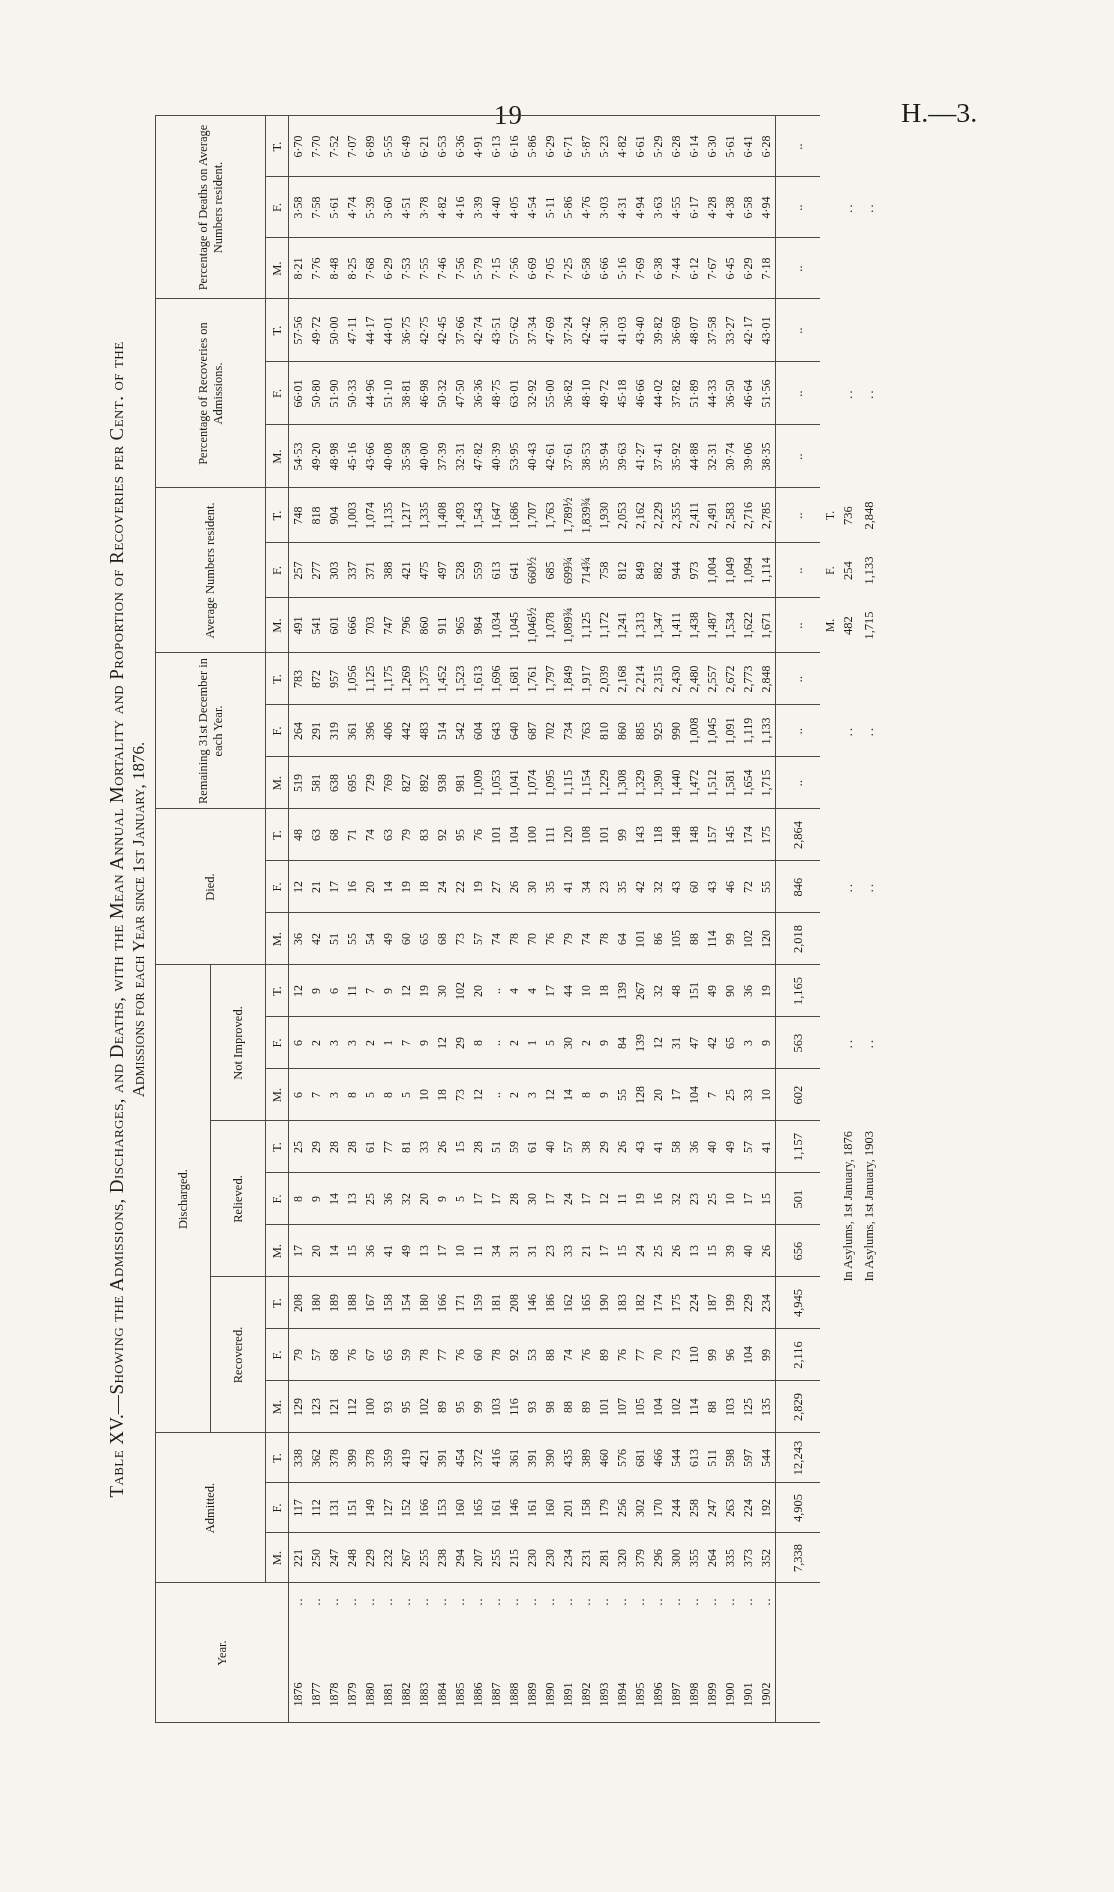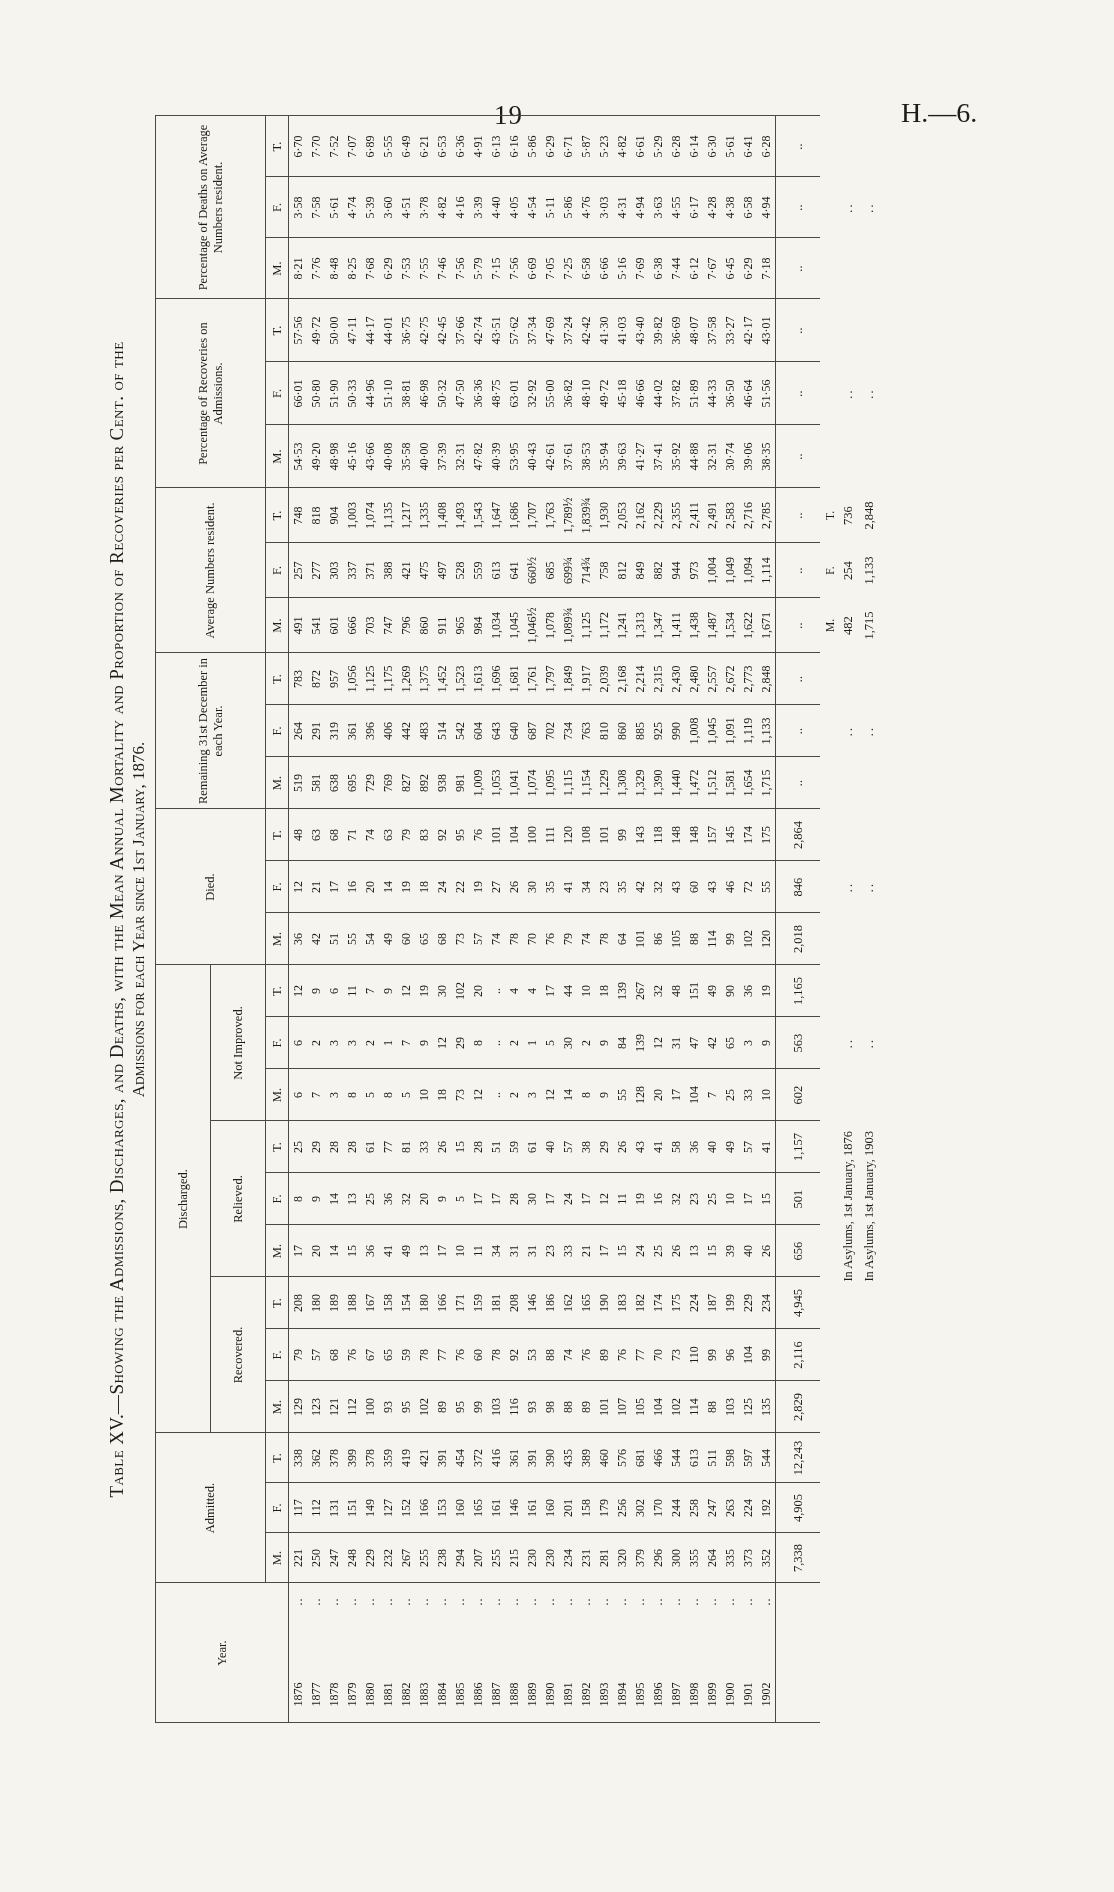--- a/index.html
+++ b/index.html
@@ -33,21 +33,21 @@
   table.foot td.f-label{text-align:right;padding-right:10px;height:21px;}
   table.foot td.f-val{text-align:center;}
   table.foot td.f-dots{text-align:center;letter-spacing:2px;}
   .dots{letter-spacing:1px;}
 </style>
 </head>
 <body>
 
 <div class="sheet">
   <div class="pageno">19</div>
-  <div class="docref">H.—6.</div>
+  <div class="docref">H.—3.</div>
   <div class="rot">
     <div class="land">
       <div class="title">
         <div class="t1">Table XV.—Showing the Admissions, Discharges, and Deaths, with the Mean Annual Mortality and Proportion of Recoveries per Cent. of the</div>
         <div class="t2">Admissions for each Year since 1st January, 1876.</div>
       </div>
       <table class="main">
           <colgroup>
             <col style="width: 140px;">
             <col style="width: 50px;">

